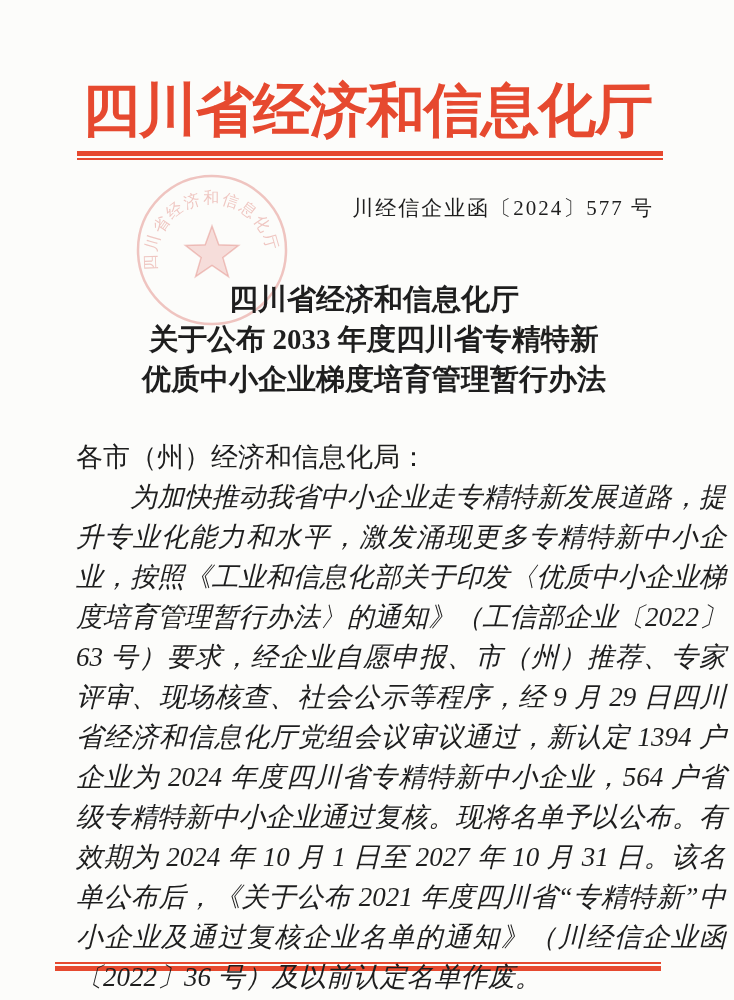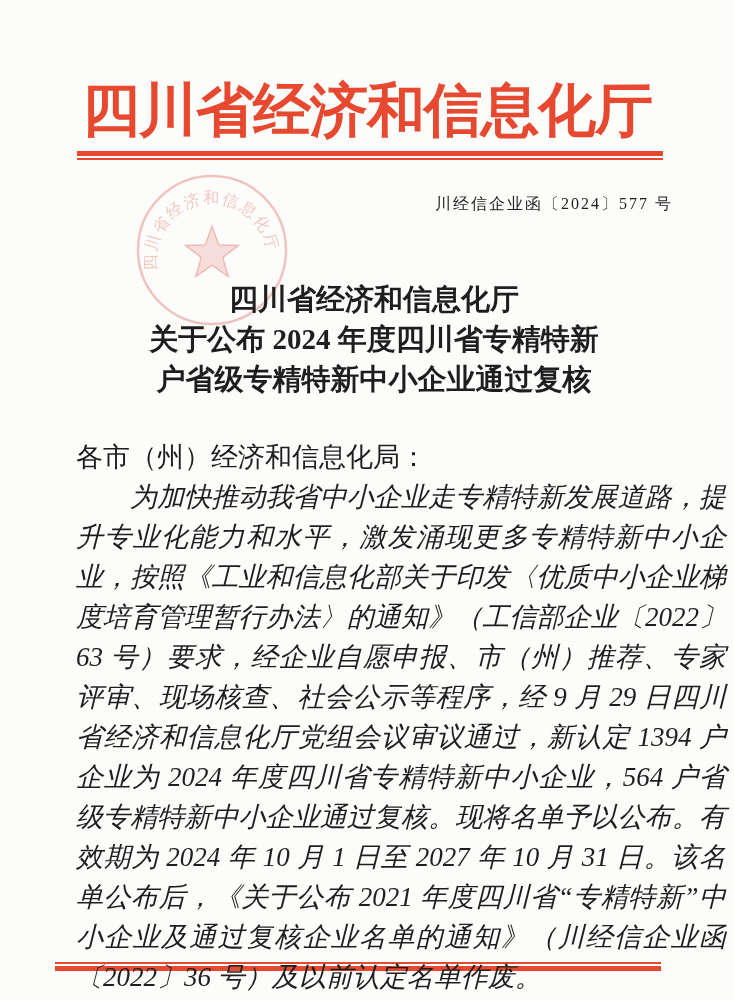--- a/index.html
+++ b/index.html
@@ -27,22 +27,22 @@
 
   
   .header-rule { position: absolute; top: 151px; left: 77px; width: 586px; }
   .header-rule .thick { height: 5px; background: #e6492f; }
   .header-rule .gap   { height: 2px; background: transparent; }
   .header-rule .thin  { height: 2px; background: #e6492f; }
 
   
   .doc-number {
     position: absolute;
-    top: 194px; right: 61px;
-    font-size: 16px;
+    top: 194px; right: 80px;
+    font-size: 21px;
     letter-spacing: 2px;
     white-space: nowrap;
   }
 
   
   .seal {
     position: absolute;
     top: 170px; left: 132px;
     width: 160px; height: 160px;
     z-index: 1;
@@ -105,22 +105,22 @@
     </defs>
     <circle cx="80" cy="80" r="74" fill="none" stroke="#d96a60" stroke-width="2.5" opacity="0.38"></circle>
     <text font-size="16" letter-spacing="2" fill="#d96a60" opacity="0.36" font-family="Liberation Serif, DejaVu Serif, serif">
       <textPath href="#sealArc" startOffset="4">四川省经济和信息化厅</textPath>
     </text>
     <polygon points="80,56 73.2,74.7 53.4,75.4 69.1,87.6 63.5,106.7 80,95.5 96.5,106.7 90.9,87.6 106.6,75.4 86.8,74.7" fill="#e2736a" fill-opacity="0.22" stroke="#d96a60" stroke-opacity="0.35" stroke-width="1.5"></polygon>
   </svg>
 
   <div class="title">
     <div>四川省经济和信息化厅</div>
-    <div>关于公布 2024 年度四川省专精特新</div>
-    <div>户省级专精特新中小企业通过复核</div>
+    <div>关于公布 2033 年度四川省专精特新</div>
+    <div>优质中小企业梯度培育管理暂行办法</div>
   </div>
 
   <div class="body-block">
     <p class="salutation">各市（州）经济和信息化局：</p>
     <p class="paragraph">为加快推动我省中小企业走专精特新发展道路，提升专业化能力和水平，激发涌现更多专精特新中小企业，按照《工业和信息化部关于印发〈优质中小企业梯度培育管理暂行办法〉的通知》（工信部企业〔2022〕63 号）要求，经企业自愿申报、市（州）推荐、专家评审、现场核查、社会公示等程序，经 9 月 29 日四川省经济和信息化厅党组会议审议通过，新认定 1394 户企业为 2024 年度四川省专精特新中小企业，564 户省级专精特新中小企业通过复核。现将名单予以公布。有效期为 2024 年 10 月 1 日至 2027 年 10 月 31 日。该名单公布后，《关于公布 2021 年度四川省“专精特新”中小企业及通过复核企业名单的通知》（川经信企业函〔2022〕36 号）及以前认定名单作废。</p>
   </div>
 
   <div class="footer-rule">
     <div class="thin"></div>
     <div class="gap"></div>

